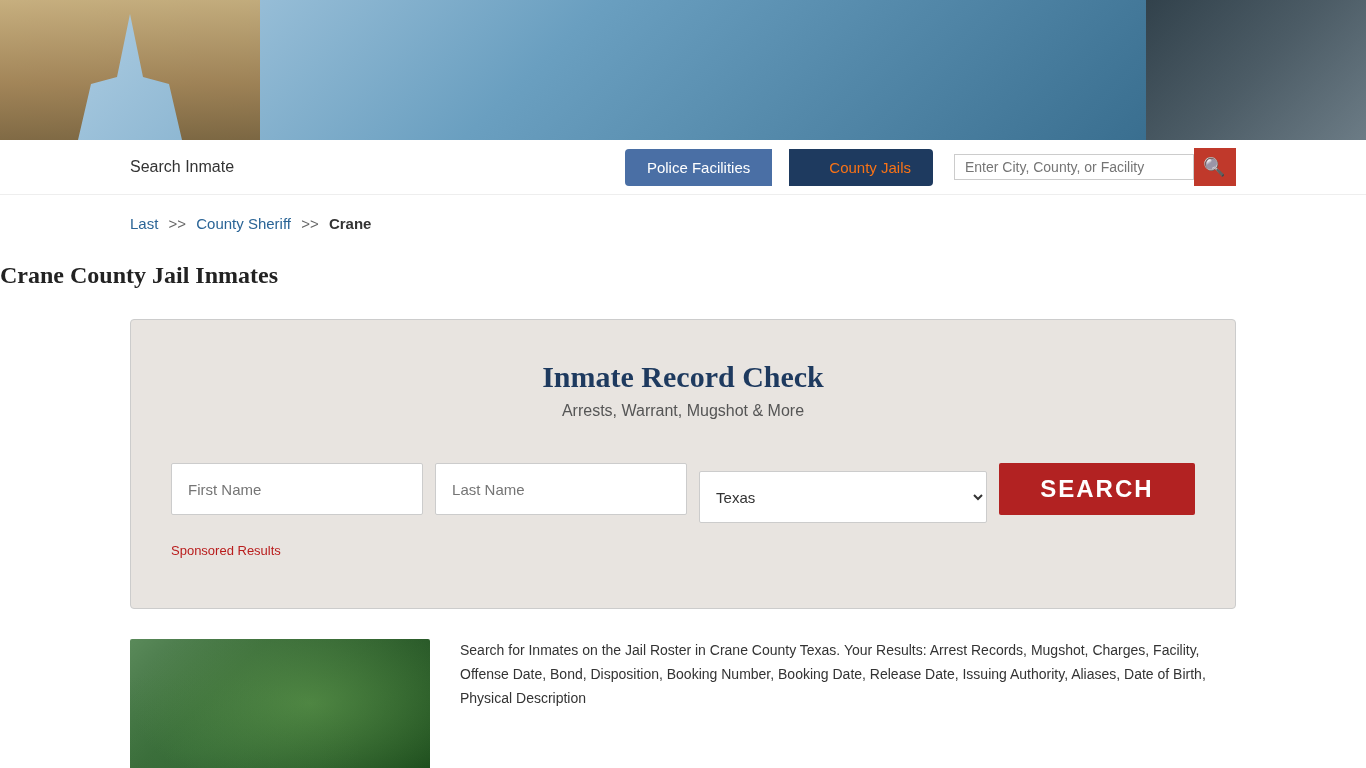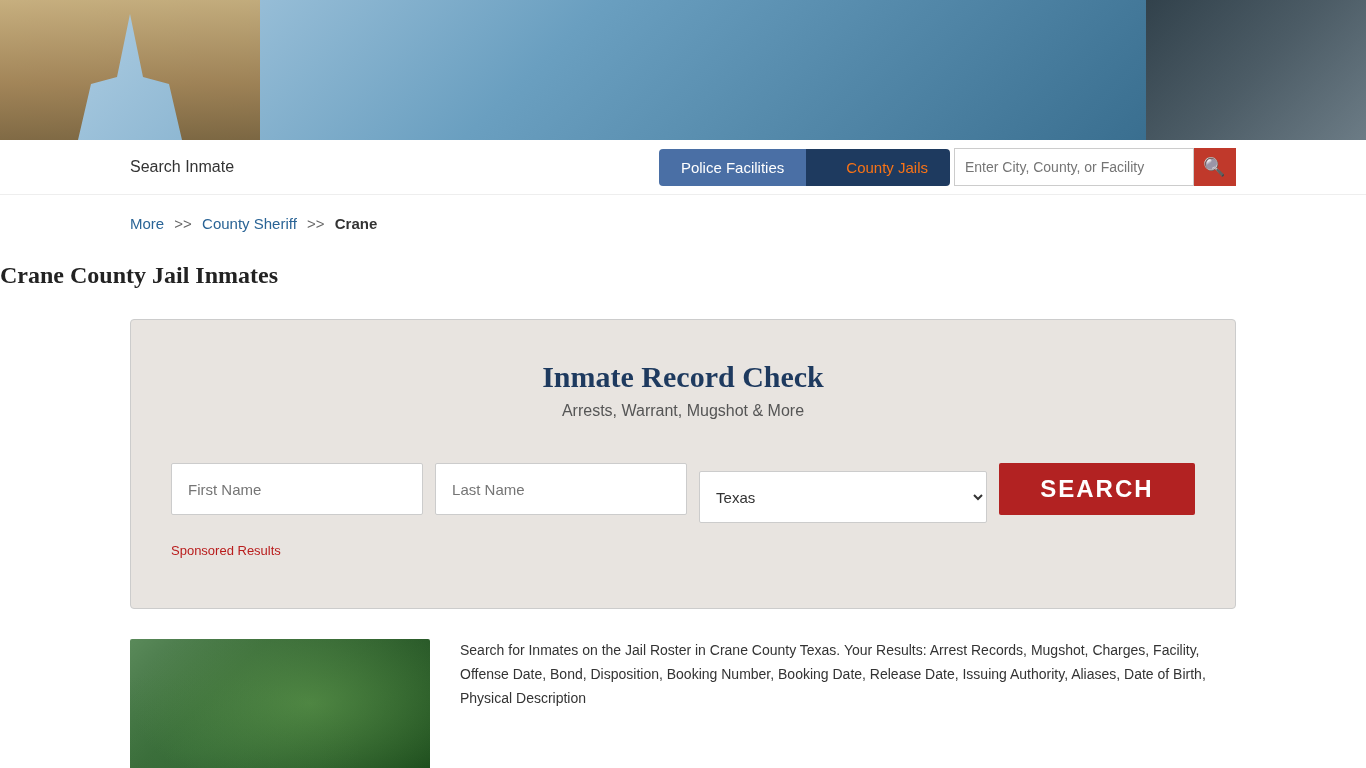--- a/index.html
+++ b/index.html
@@ -60,21 +60,21 @@
       border-bottom: 1px solid #eee;
     }
     .nav-left {
       font-size: 16px;
       color: #333;
       font-weight: 500;
     }
     .nav-right {
       display: flex;
       align-items: center;
-      gap: 0;
+      gap: 17px;
     }
     .nav-btn {
       padding: 10px 22px;
       font-size: 15px;
       border: none;
       cursor: pointer;
       font-weight: 500;
     }
     .nav-btn-police {
       background: #4a6fa5;
@@ -87,21 +87,21 @@
       border-radius: 0 4px 4px 0;
       padding-left: 40px;
     }
     .nav-search-wrap {
       display: flex;
       align-items: center;
       margin-left: 4px;
     }
     .nav-search-input {
       width: 240px;
-      height: 38px;
+      height: 26px;
       border: 1px solid #ccc;
       padding: 0 10px;
       font-size: 14px;
       color: #999;
       outline: none;
     }
     .nav-search-btn {
       width: 42px;
       height: 38px;
       background: #c0392b;
@@ -257,21 +257,21 @@
     <div class="nav-search-wrap">
       <input class="nav-search-input" type="text" placeholder="Enter City, County, or Facility" style="">
       <button class="nav-search-btn">
         <span>🔍</span>
       </button>
     </div>
   </div>
 </div>
 
 <div class="breadcrumb">
-  <a href="#">More</a>
+  <a href="#">Last</a>
   <span class="sep">&gt;&gt;</span>
   <a href="#">County Sheriff</a>
   <span class="sep">&gt;&gt;</span>
   <span class="current">Crane</span>
 </div>
 
 <h1 class="page-title">Crane County Jail Inmates</h1>
 
 <div class="record-check-box">
   <div class="record-check-title">Inmate Record Check</div>

